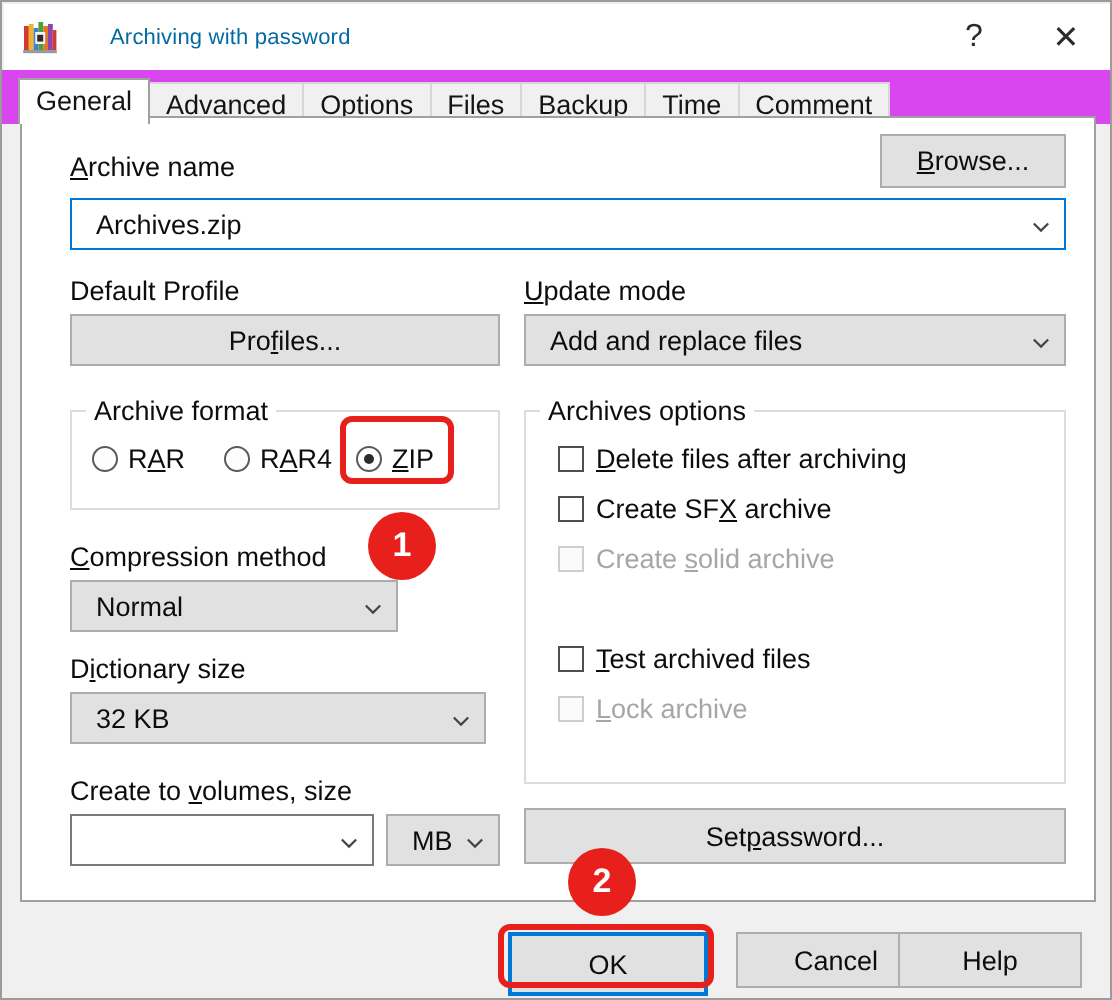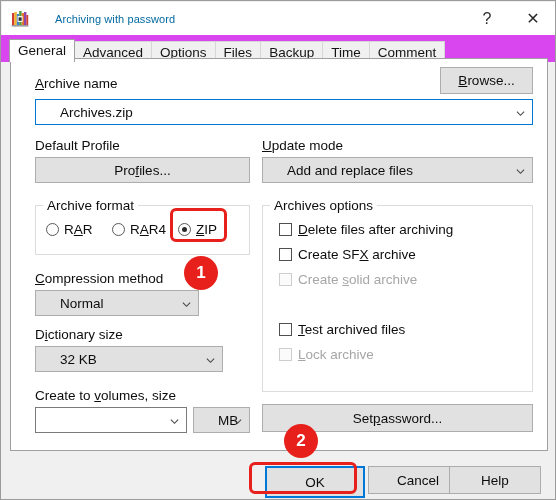--- a/index.html
+++ b/index.html
@@ -139,21 +139,21 @@
   
   .combo {
     position: absolute;
     box-sizing: border-box;
     background: #e1e1e1;
     border: 1px solid #adadad;
     font-size: 13.5px;
     color: #0d0d0d;
     display: flex;
     align-items: center;
-    padding-left: 24px;
+    padding-left: 12px;
   }
   .combo.white {
     background: #ffffff;
     border: 1px solid #7a7a7a;
   }
   .combo.focus {
     background: #ffffff;
     border: 1px solid #0078d7;
   }
   .combo .chev {
@@ -365,21 +365,21 @@
 
     <div class="lbl" style="left:24px; top:212px;"><span class="u">C</span><span>ompression method</span></div>
     <div class="combo" style="left:24px; top:231px; width:164px; height:26px;">
       <span>Normal</span>
       <svg class="chev" viewBox="0 0 10 10">
           <path d="M1 3 L5 7 L9 3" stroke="#444" stroke-width="1.2" fill="none"></path>
         </svg>
     </div>
 
     <div class="lbl" style="left:24px; top:268px;"><span>D</span><span class="u">i</span><span>ctionary size</span></div>
-    <div class="combo" style="left:24px; top:287px; width:188px; height:26px;">
+    <div class="combo" style="left:24px; top:287px; width:208px; height:26px;">
       <span>32 KB</span>
       <svg class="chev" viewBox="0 0 10 10">
           <path d="M1 3 L5 7 L9 3" stroke="#444" stroke-width="1.2" fill="none"></path>
         </svg>
     </div>
 
     <div class="lbl" style="left:24px; top:329px;"><span>Create to </span><span class="u">v</span><span>olumes, size</span></div>
     <div class="combo white" style="left:24px; top:348px; width:152px; height:26px;">
       <span></span>
       <svg class="chev" viewBox="0 0 10 10">
@@ -424,21 +424,21 @@
 
     <div class="btn" style="left:251px; top:345px; width:271px; height:28px;">
         <span>Set </span>
         <span class="u">p</span>
         <span>assword...</span>
       </div>
 
   </div>
 
   <div class="footer">
-    <div class="btn-wide default" style="left:263px; top:13px; width:100px; height:32px;">OK</div>
+    <div class="btn-wide default" style="left:252px; top:13px; width:100px; height:32px;">OK</div>
     <div class="btn-wide" style="left:366px; top:13px; width:100px; height:28px;">Cancel</div>
     <div class="btn-wide" style="left:447px; top:13px; width:92px;  height:28px;">Help</div>
   </div>
 
   <div class="hl" style="left:169px; top:207px; width:57px; height:34px;"></div>
   <div class="badge" style="left:183px; top:255px; width:34px; height:34px;">1</div>
 
   <div class="hl" style="left:248px; top:461px; width:108px; height:32px;"></div>
   <div class="badge" style="left:283px; top:423px; width:34px; height:34px;">2</div>
 

